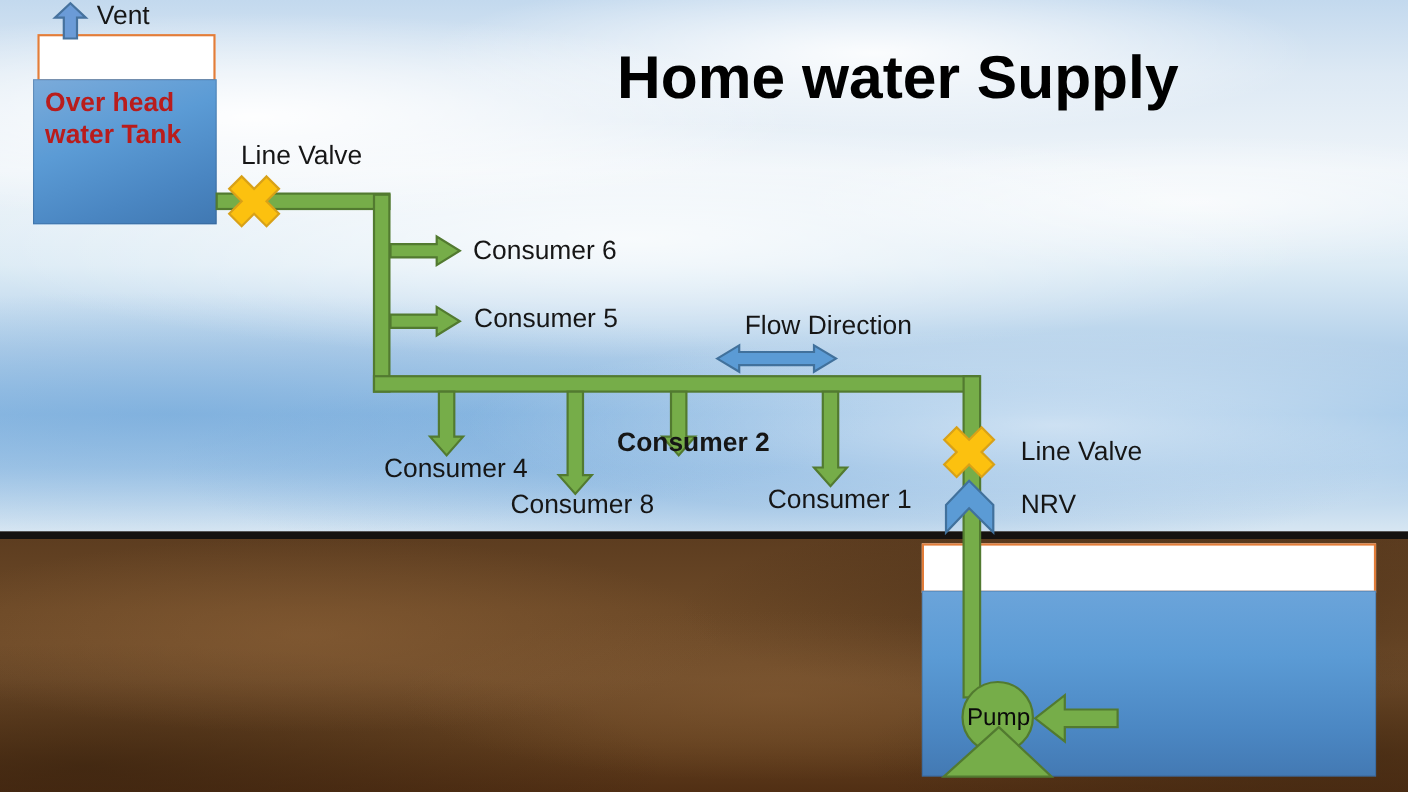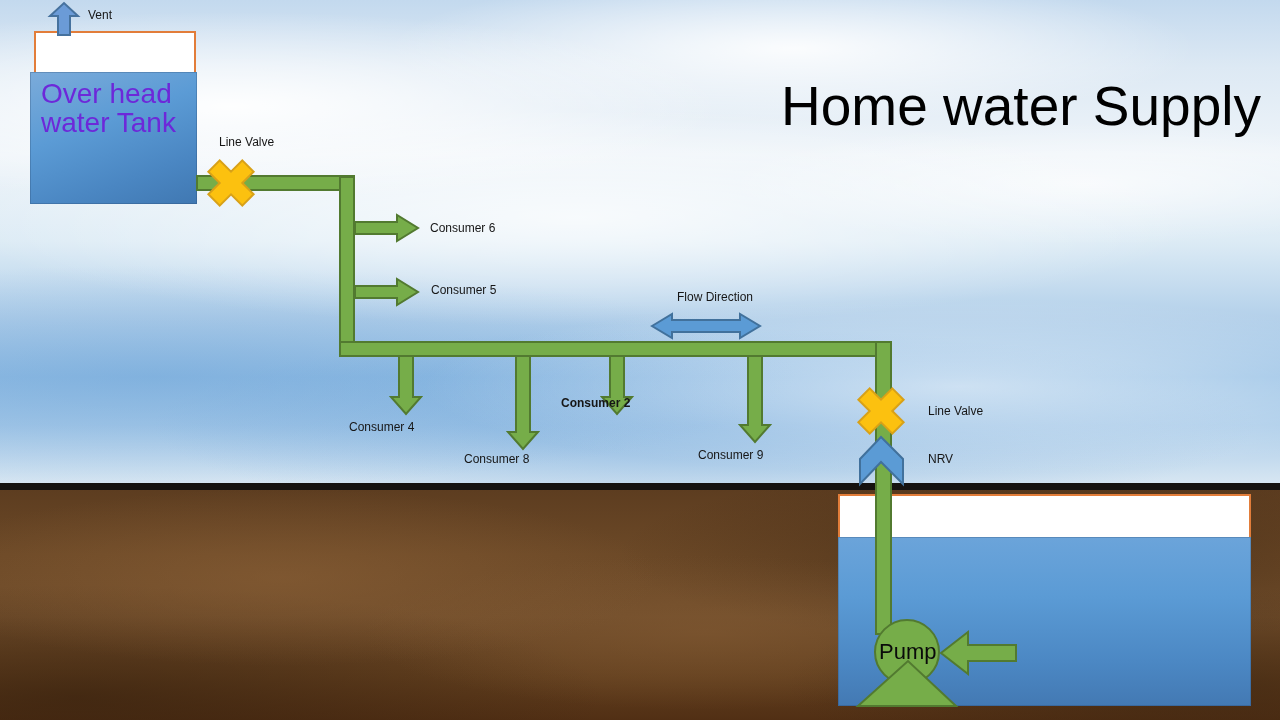--- a/index.html
+++ b/index.html
@@ -44,28 +44,28 @@
     background:linear-gradient(160deg,#7babda 0%,#5b9bd5 40%,#4a86c2 75%,#4078b2 100%);
     box-shadow:inset 0 0 0 1px rgba(30,60,95,0.25);
   }
   #underground-tank-water{
     position:absolute;left:838px;top:537px;width:413px;height:169px;
     background:linear-gradient(180deg,#6ba4da 0%,#5b9bd5 35%,#4b87c3 75%,#4379b3 100%);
     box-shadow:inset 0 0 0 1px rgba(30,60,95,0.25);
   }
   
   .lbl{
-    position:absolute;color:#161616;font-size:12px;line-height:22px;white-space:nowrap;
+    position:absolute;color:#161616;font-size:24px;line-height:22px;white-space:nowrap;
   }
   .tank-label{
-    position:absolute;color:#6d28d9;font-weight:normal;font-size:28px;line-height:29px;white-space:normal;
+    position:absolute;color:#b91c1c;font-weight:bold;font-size:24px;line-height:29px;white-space:normal;
   }
   #title{
-    position:absolute;left:561px;top:38px;width:700px;text-align:right;
-    color:#000;font-weight:normal;font-size:55px;line-height:64px;letter-spacing:0px;margin-top:36px;
+    position:absolute;left:561px;top:38px;width:700px;text-align:left;
+    color:#000;font-weight:bold;font-size:55px;line-height:64px;letter-spacing:0px;
   }
   #pump-label{position:absolute;color:#0a0a0a;font-size:22px;line-height:24px;}
   svg{position:absolute;left:0;top:0;}
 </style>
 </head>
 <body>
 
 <div id="stage">
 
   <div id="sky"></div>
@@ -127,21 +127,21 @@
   <div class="lbl" style="left:219px;top:131px;">Line Valve</div>
 
   <div class="lbl" style="left:430px;top:217px;">Consumer 6</div>
   <div class="lbl" style="left:431px;top:279px;">Consumer 5</div>
 
   <div class="lbl" style="left:630px;top:286px;margin-left:47px;">Flow Direction</div>
 
   <div class="lbl" style="left:349px;top:416px;">Consumer 4</div>
   <div class="lbl" style="left:464px;top:448px;">Consumer 8</div>
   <div class="lbl" style="left:561px;top:392px;font-weight:bold;">Consumer 2</div>
-  <div class="lbl" style="left:698px;top:444px;">Consumer 9</div>
+  <div class="lbl" style="left:698px;top:444px;">Consumer 1</div>
 
   <div class="lbl" style="left:928px;top:400px;">Line Valve</div>
   <div class="lbl" style="left:928px;top:448px;">NRV</div>
 
 
   <div id="pump-label" style="left:879px;top:640px;text-align:right;">Pump</div>
 
 </div>
 
 </body></html>

